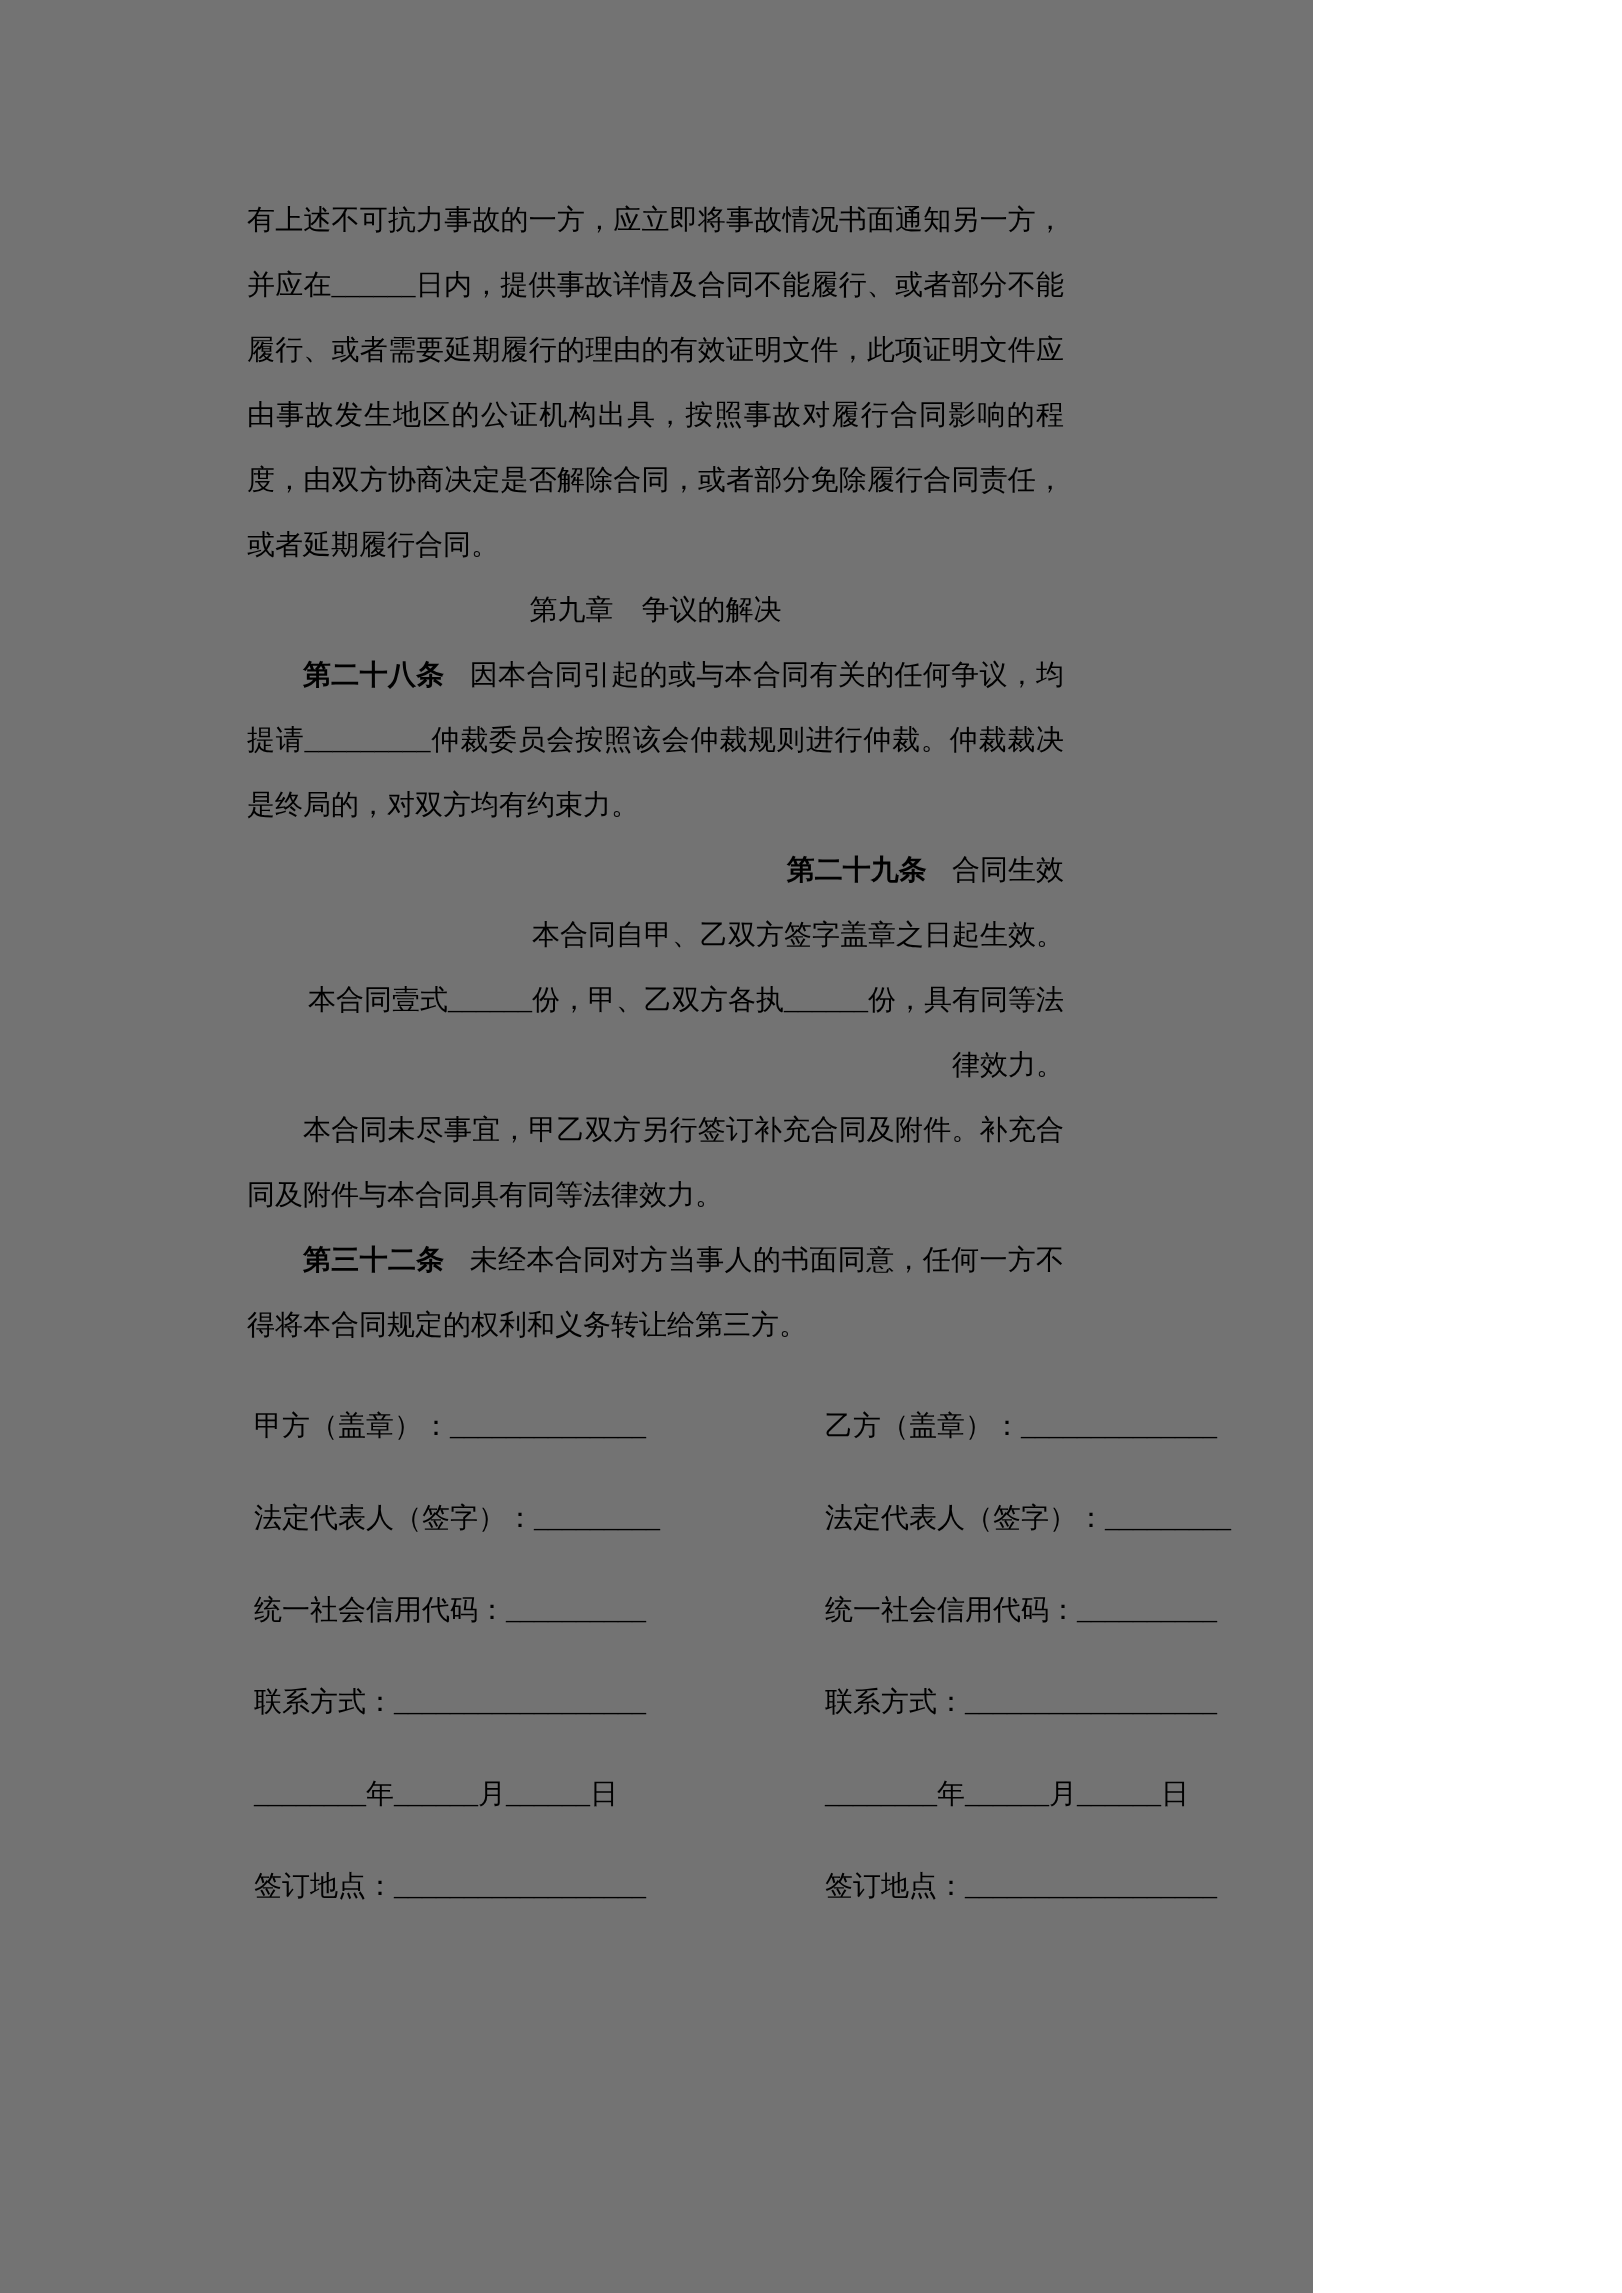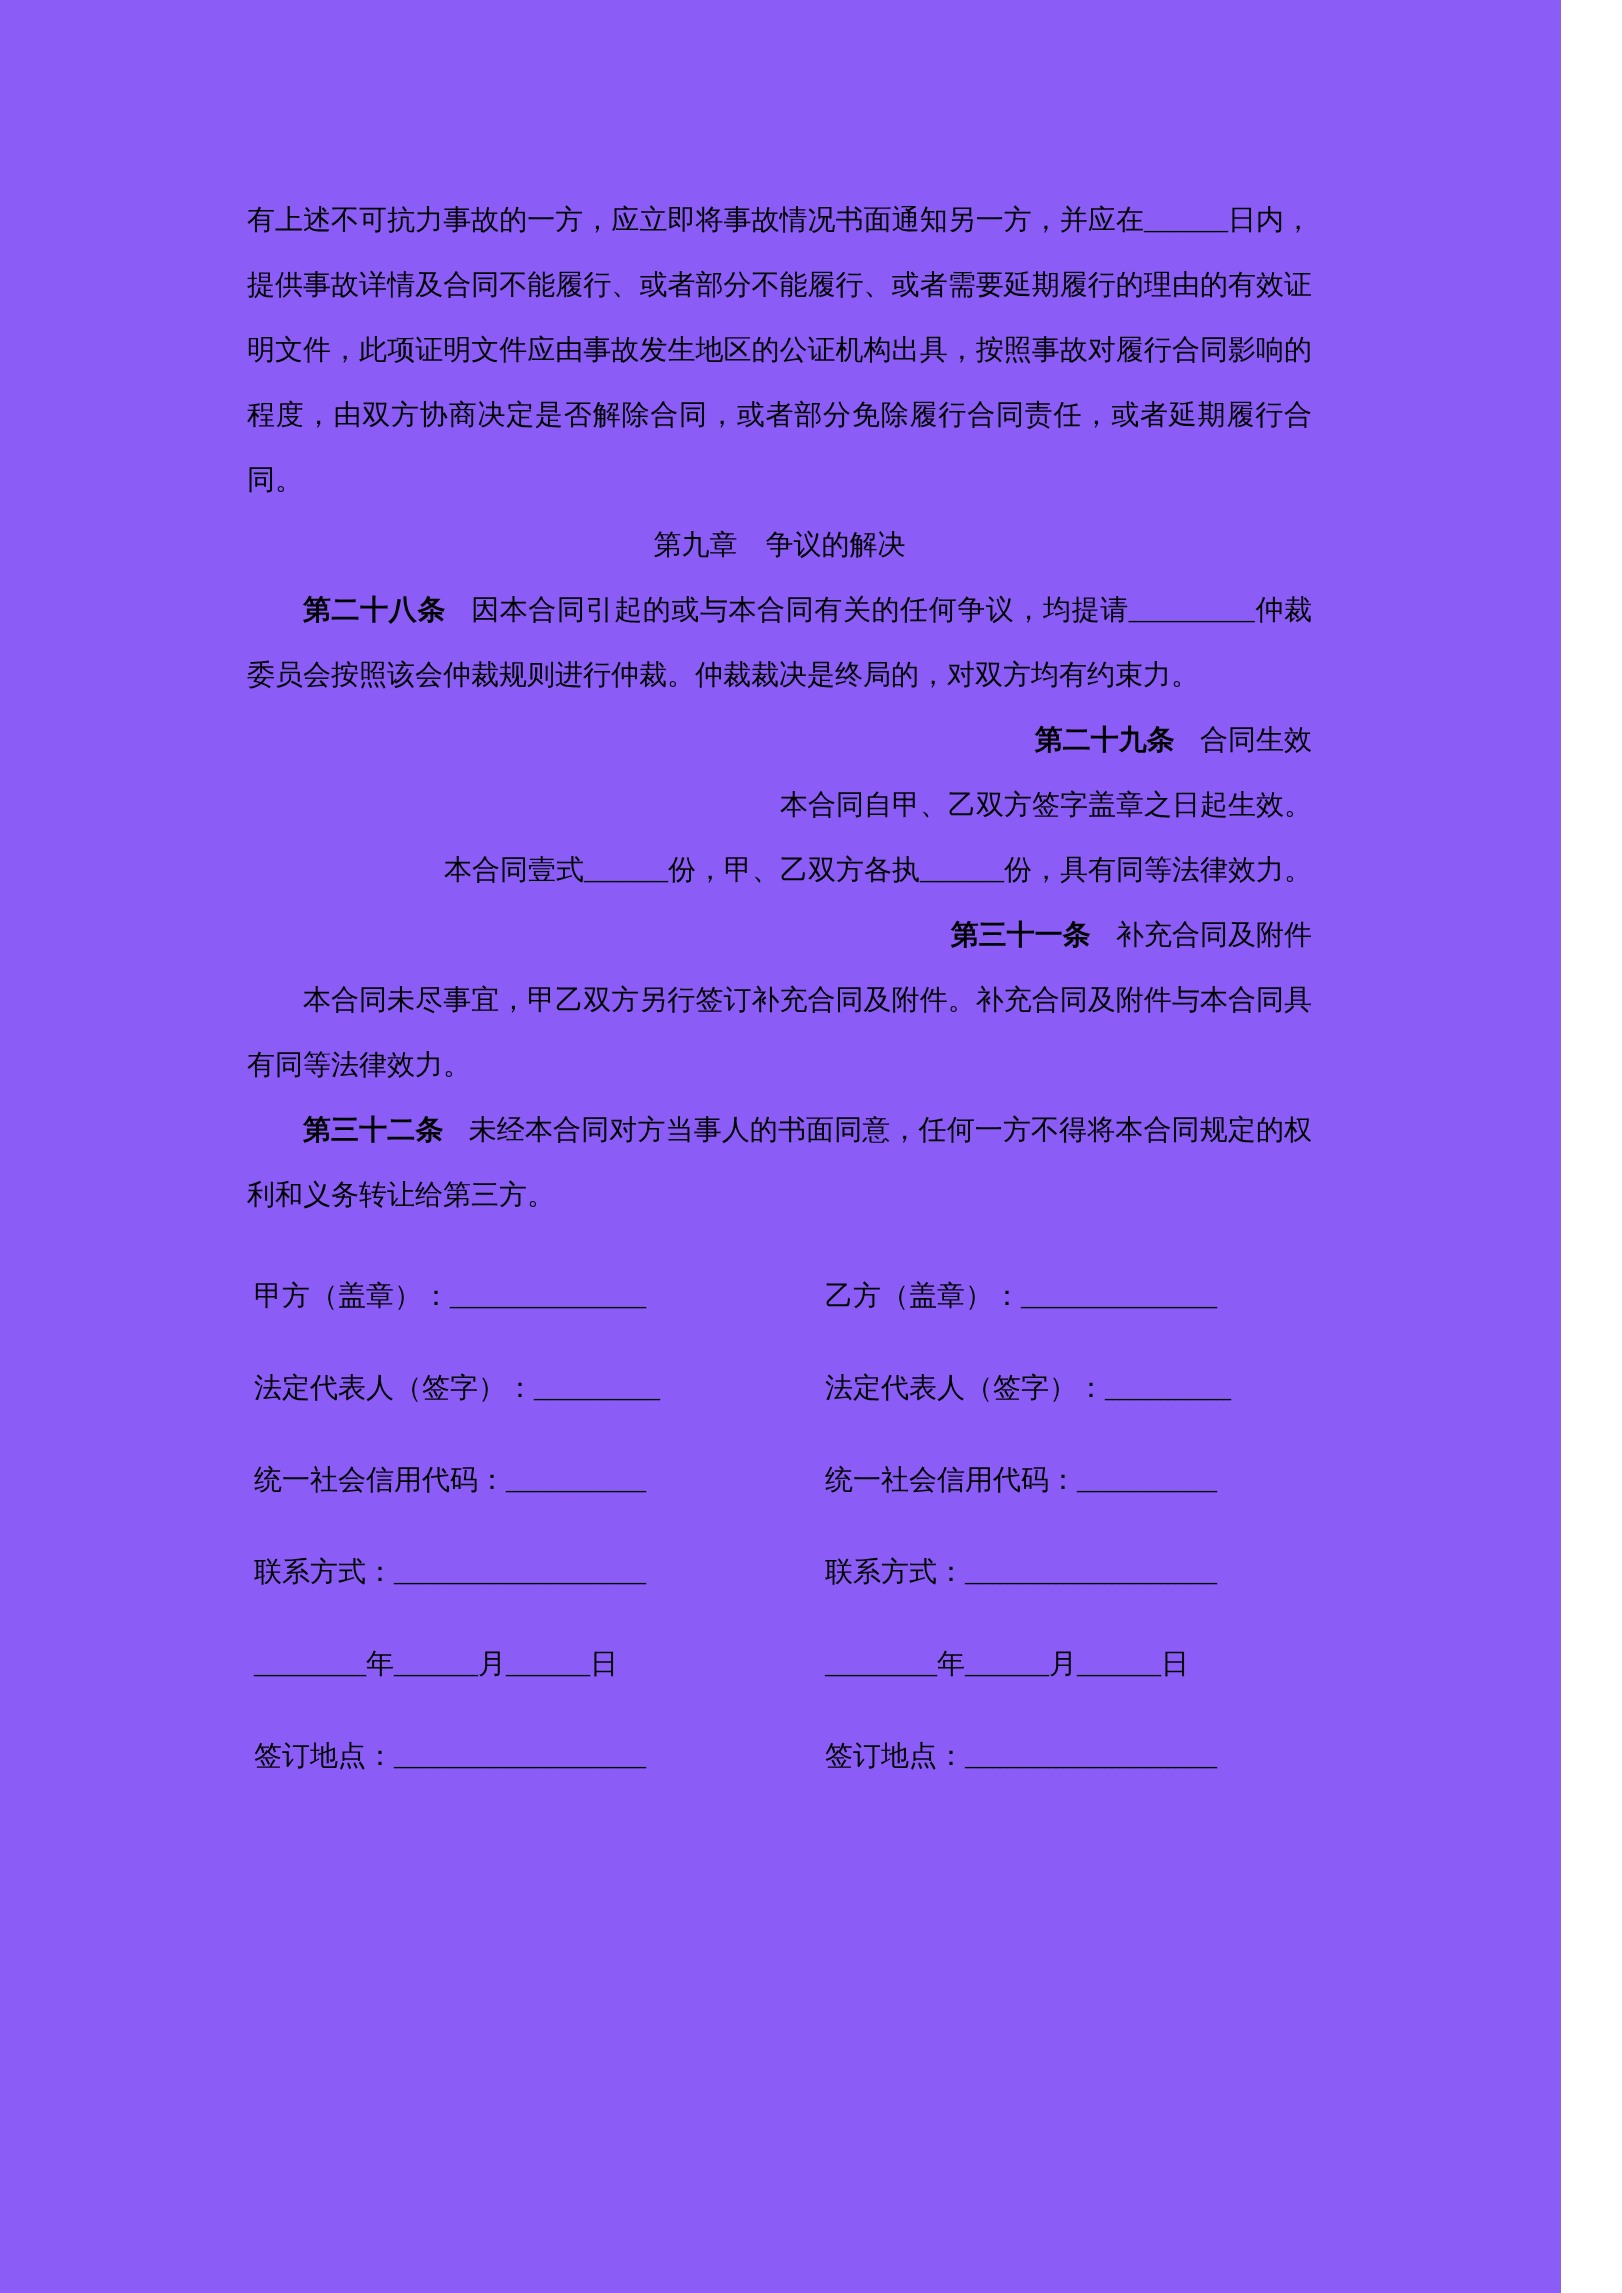--- a/index.html
+++ b/index.html
@@ -9,24 +9,24 @@
   body {
     width: 1623px;
     height: 2294px;
     background: #ffffff;
     color: #000000;
     font-family: "Liberation Serif", "DejaVu Serif", serif;
     font-size: 28px;
   }
   .page {
     box-sizing: border-box;
-    width: 1561px;
+    width: 1313px;
     height: 2294px;
     padding: 187px 249px 0 247px;
-    background: #8b5cf6;
+    background: #737373;
   }
   .para {
     margin: 0;
     line-height: 65px;
     font-weight: normal;
     text-align: right;
   }
   .justify {
     text-align: justify;
   }
@@ -67,21 +67,20 @@
   <p class="para justify indent"><b class="label">第二十八条</b><span>因本合同引起的或与本合同有关的任何争议，均提请_________仲裁委员会按照该会仲裁规则进行仲裁。仲裁裁决是终局的，对双方均有约束力。</span></p>
 
 
   <p class="para indent"><b class="label">第二十九条</b><span>合同生效</span></p>
 
   <p class="para indent">本合同自甲、乙双方签字盖章之日起生效。</p>
 
 
   <p class="para indent">本合同壹式______份，甲、乙双方各执______份，具有同等法律效力。</p>
 
-  <p class="para indent"><b class="label">第三十一条</b><span>补充合同及附件</span></p>
 
   <p class="para justify indent">本合同未尽事宜，甲乙双方另行签订补充合同及附件。补充合同及附件与本合同具有同等法律效力。</p>
 
   <p class="para justify indent"><b class="label">第三十二条</b><span>未经本合同对方当事人的书面同意，任何一方不得将本合同规定的权利和义务转让给第三方。</span></p>
 
   <div class="signatures">
 
     <div class="sig-col">
       <p>甲方（盖章）：______________</p>
       <p>法定代表人（签字）：_________</p>

